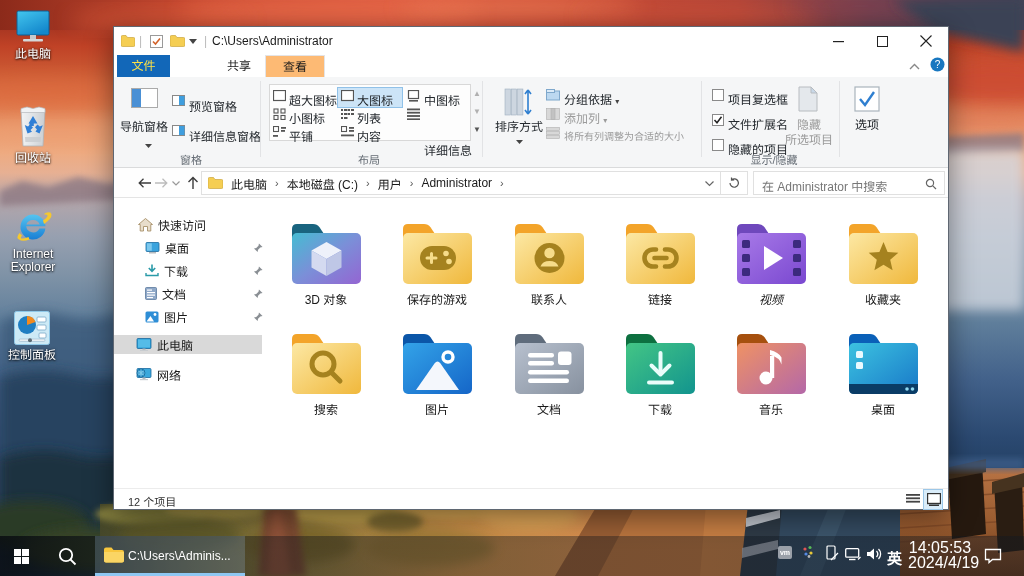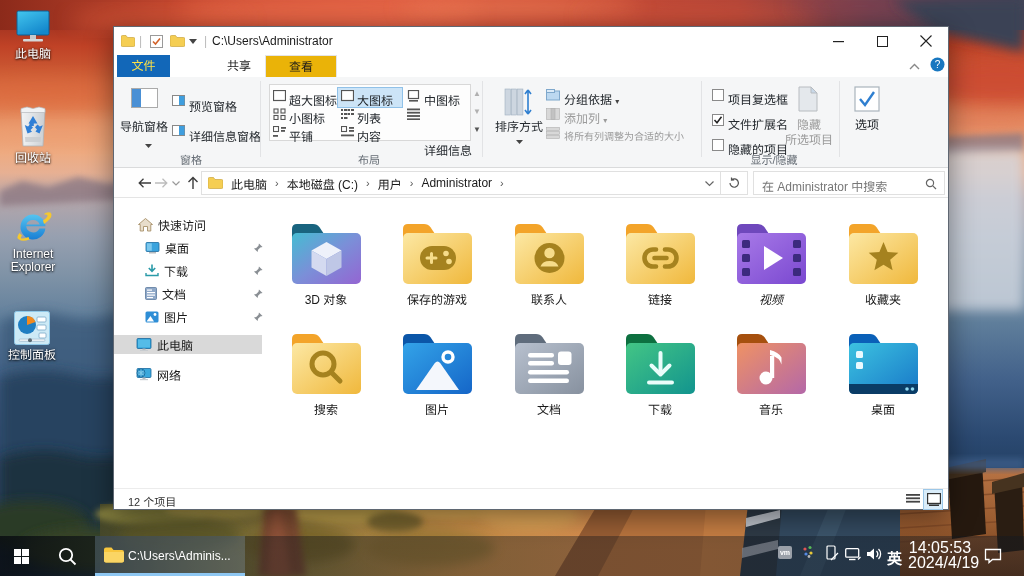--- a/index.html
+++ b/index.html
@@ -16,21 +16,21 @@
   #titlebar { position:absolute; left:0; top:0; width:100%; height:28px; background:#fff; }
   .qat { position:absolute; top:0; height:28px; display:flex; align-items:center; }
   #caption { position:absolute; right:0; top:0; height:28px; display:flex; }
   .capbtn { width:44px; height:28px; display:flex; align-items:center; justify-content:center; }
 
   #tabrow { position:absolute; left:0; top:28px; width:100%; height:22px; background:#fff; }
   .tab { position:absolute; top:0; height:22px; line-height:22px; text-align:center; font-size:12px; }
   #tab-file { left:3px; width:53px; background:#1267b8; color:#fde047; }
   #tab-home { left:54px; width:48px;margin-top:28px; }
   #tab-share { left:101px; width:48px; }
-  #tab-view { left:151px; width:72px; background:#eab308; border:1px solid #e4e4e6; border-bottom:none; }
+  #tab-view { left:151px; width:60px; background:#fdba74; border:1px solid #e4e4e6; border-bottom:none; }
 
   #ribbon { position:absolute; left:0; top:50px; width:100%; height:91px; background:#f5f6f7; border-bottom:1px solid #dadbdc; overflow:hidden; }
   .rsep { position:absolute; top:4px; height:76px; width:1px; background:#e2e3e5; }
   .rlabel { position:absolute; top:77px; height:14px; line-height:13px; font-size:11px; color:#666d75; text-align:center; }
   .rtxt { font-size:12px; color:#24292e; }
   .gray { color:#9b9b9b !important; }
 
   #addrrow { position:absolute; left:0; top:141px; width:100%; height:30px; background:#fefefe; border-bottom:1px solid #e4e4e4; }
   .navbtn { position:absolute; top:0; height:30px; display:flex; align-items:center; justify-content:center; }
   #addrbox { position:absolute; left:87px; top:3px; width:547px; height:24px; background:#fff; border:1px solid #e0e0e0; display:flex; align-items:center; }

